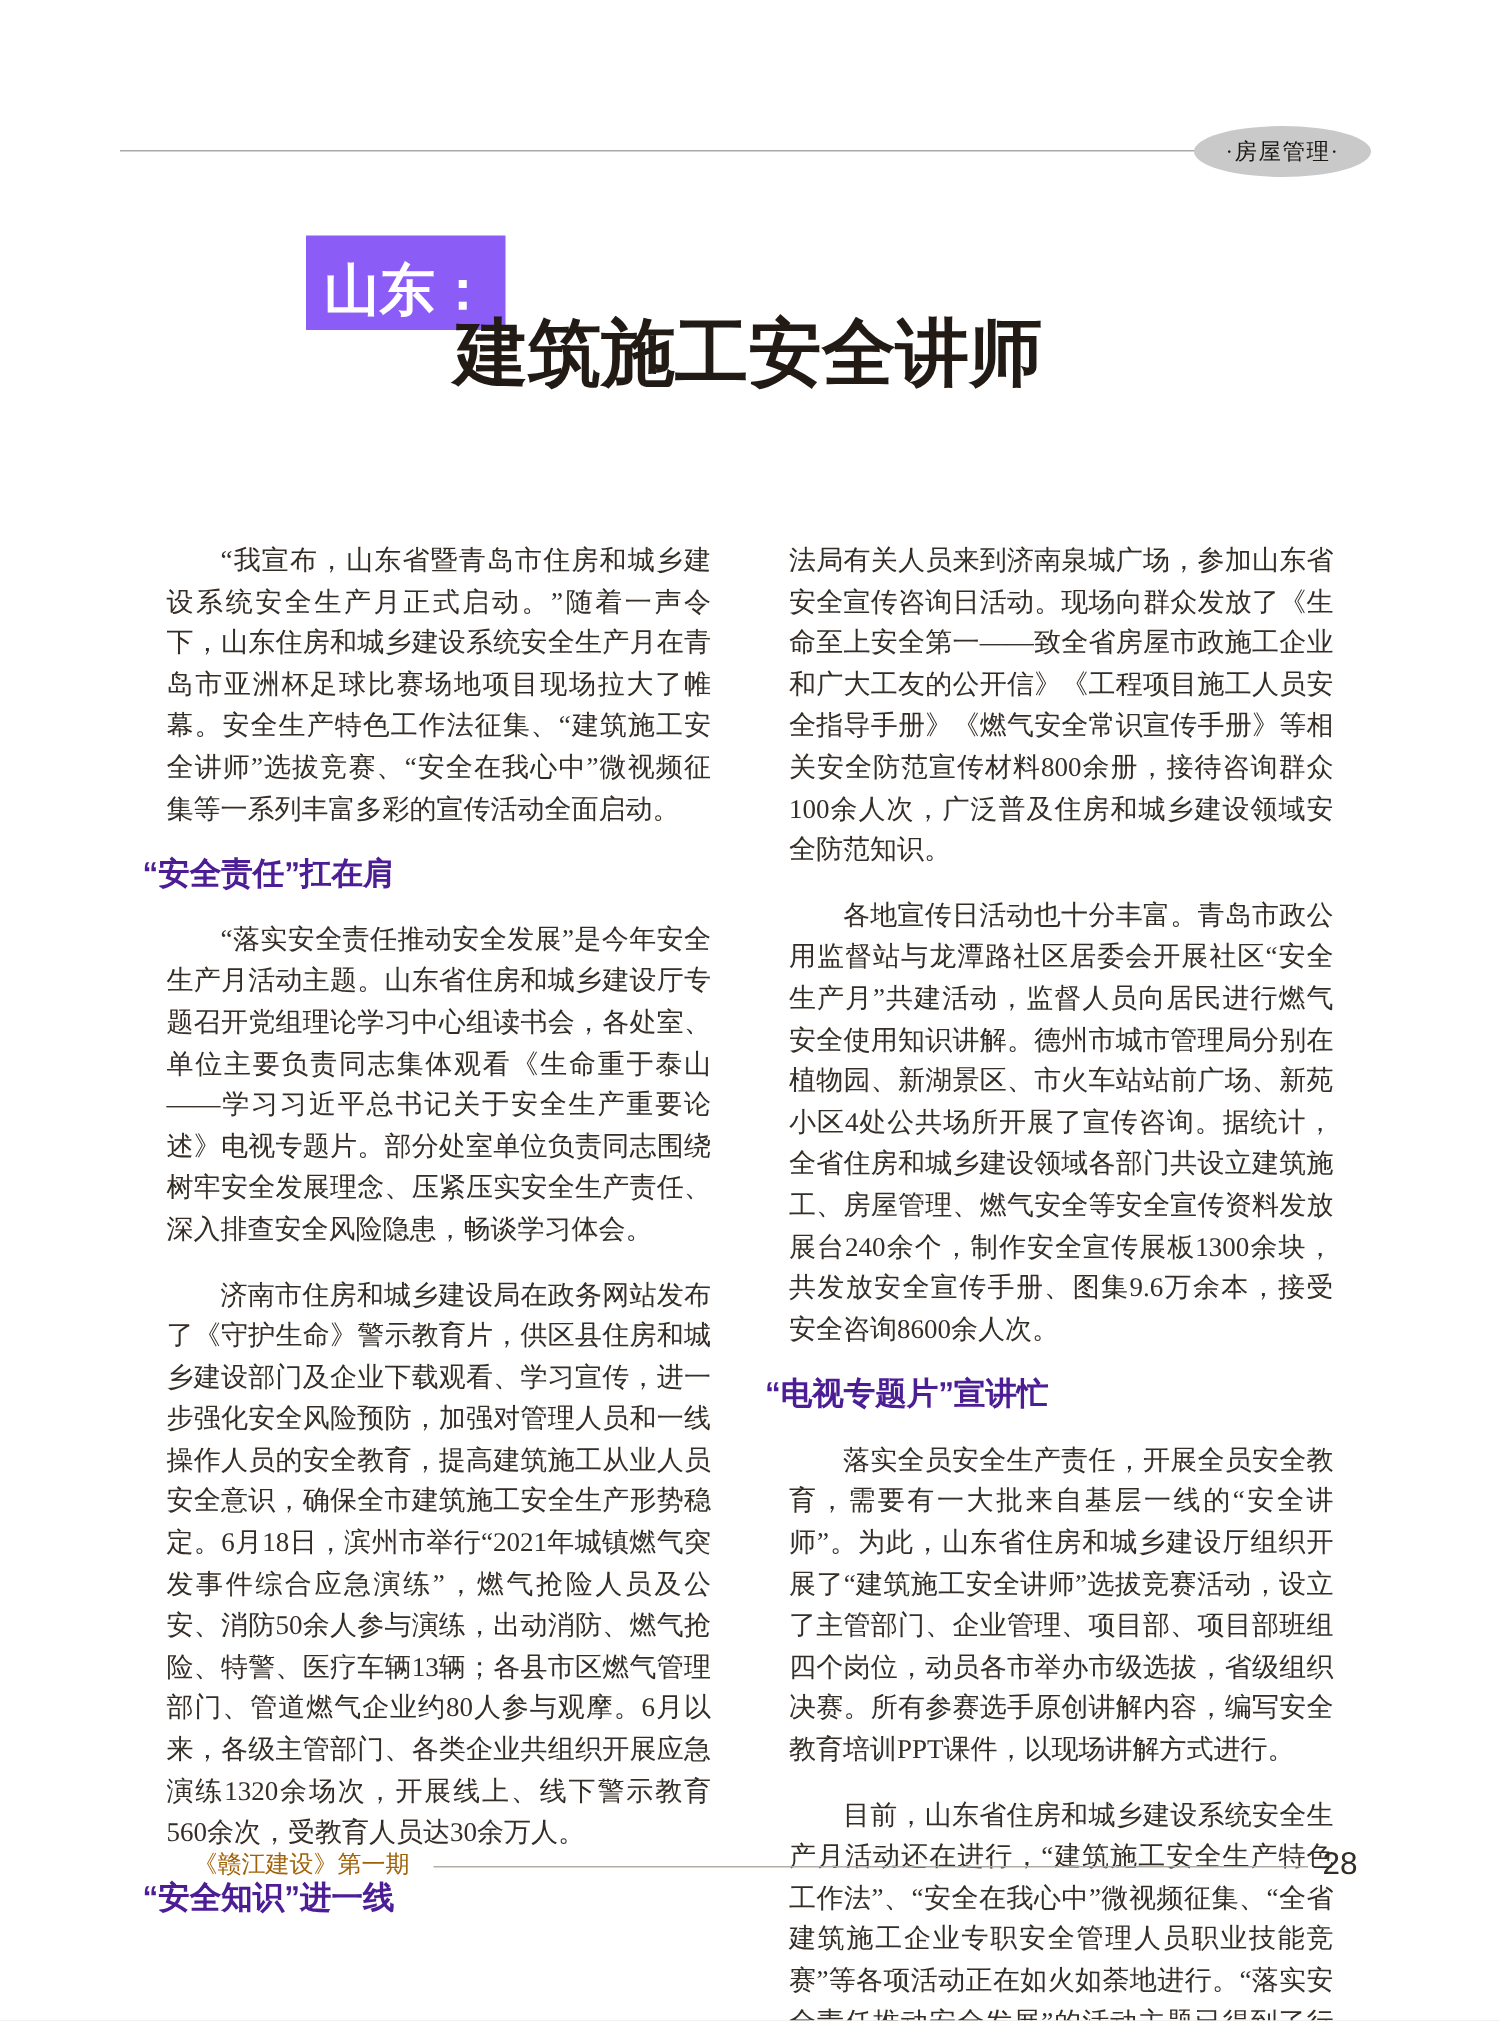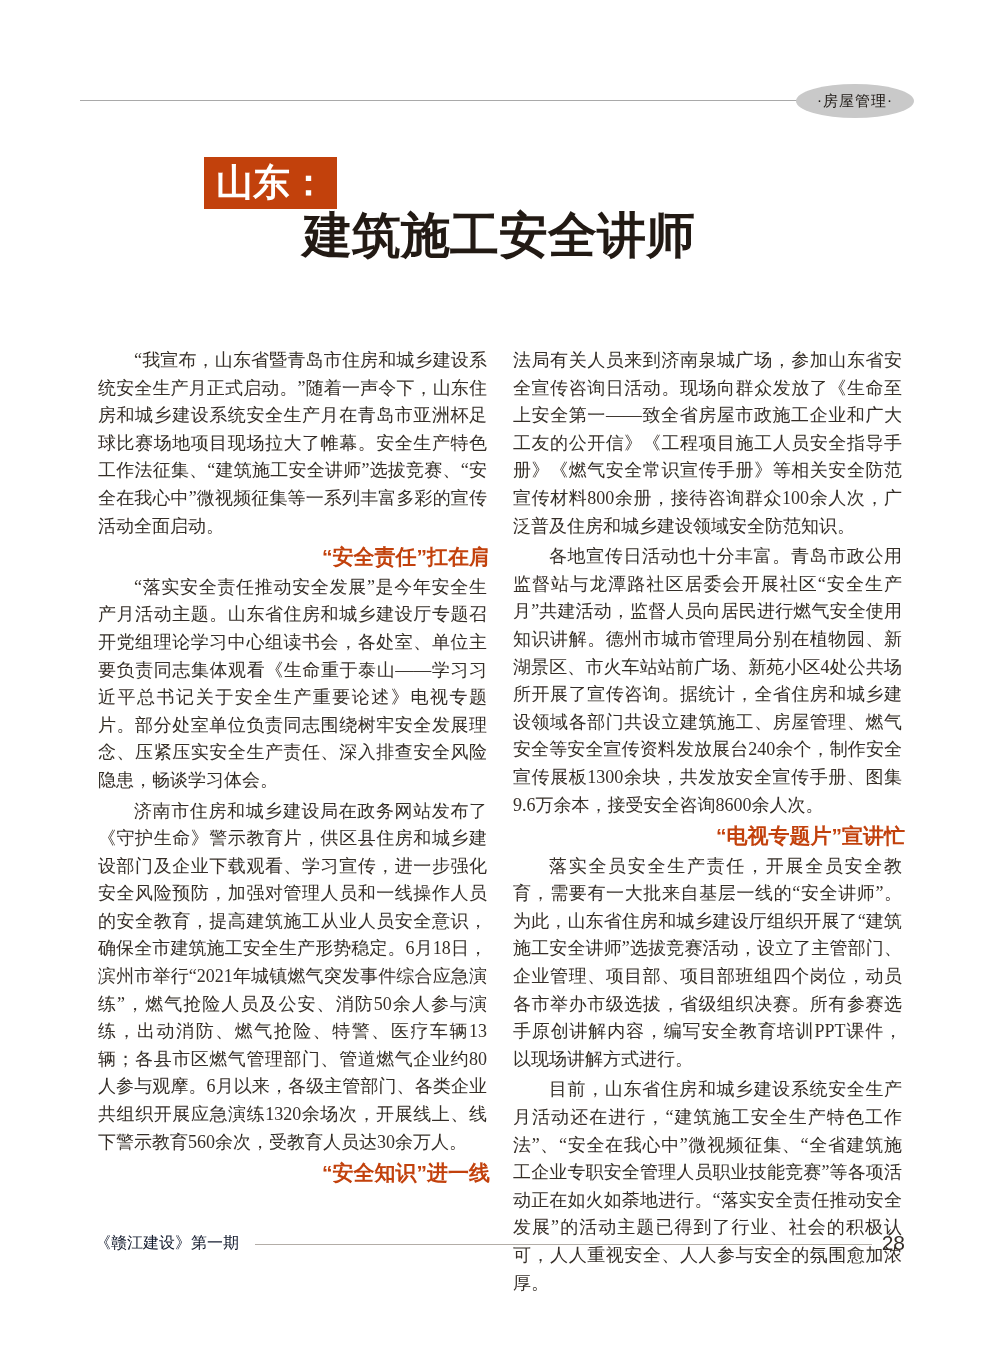--- a/index.html
+++ b/index.html
@@ -21,24 +21,24 @@
   .badge {
     position:absolute; top:84px; left:796px; width:118px; height:34px;
     background:#c9c9c9; border-radius:50%;
     display:flex; align-items:center; justify-content:center;
     font-size:15px; color:#1c1712; letter-spacing:1px;
   }
 
   
   .title-region {
     position:absolute; top:157px; left:204px;
-    background:#c2410c; color:#ffffff;
+    background:#8b5cf6; color:#ffffff;
     font-family:"Liberation Sans", sans-serif;
     font-weight:bold; font-size:37px; line-height:1;
-    padding:7px 10px 8px 12px;
+    padding:18px 10px 8px 12px;
   }
   .title-main {
     position:absolute; top:204px; left:303px; width:410px;
     font-family:"DejaVu Serif", serif;
     font-weight:bold; font-size:49px; line-height:1.3;
     color:#221a14; letter-spacing:0px; white-space:nowrap;
   }
   .title-author {
     position:absolute; top:297px; left:0; width:1000px;
     text-align:center; font-size:18px; font-weight:bold;
@@ -46,36 +46,36 @@
   }
   .title-author .marker { font-size:16px; letter-spacing:0; margin-right:4px; }
 
   
   .article {
     position:absolute; top:344px; left:95px; width:810px;
     display:flex; gap:20px;
   }
   .column { width:395px; }
   .para {
-    margin:3px; font-size:18px; line-height:27.6px;
+    margin:16px; font-size:18px; line-height:27.6px;
     text-align:justify; text-indent:2em;
   }
   .para.no-indent { text-indent:0; }
   .heading {
     margin:0; font-family:"Liberation Sans", sans-serif;
     font-size:21px; line-height:27.6px; font-weight:bold;
-    color:#c2410c; text-align:right;
+    color:#4c1d95; text-align:left;
   }
 
   
   .footer {
     position:absolute; top:1231px; left:95px; width:810px;
     display:flex; align-items:center;
   }
-  .footer-journal { font-size:16px; color:#0f172a; white-space:nowrap; }
+  .footer-journal { font-size:16px; color:#a16207; white-space:nowrap;margin-left:34px; }
   .footer-rule { flex:1; height:1px; background:#b3ada7; margin:2px 10px 0 16px; }
   .footer-page {
     font-family:"Liberation Sans", sans-serif;
     font-size:21px; color:#332c26;
   }
 </style>
 </head>
 <body>
 
 <div class="page">

